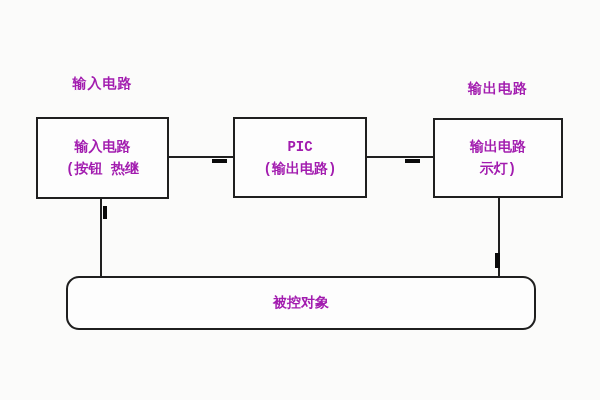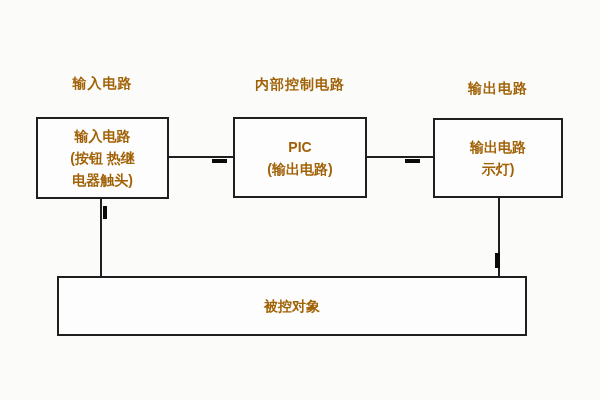--- a/index.html
+++ b/index.html
@@ -1,22 +1,22 @@
 <!DOCTYPE html>
 <html><head>
 <meta charset="utf-8">
 <style>
   html, body { margin: 0; padding: 0; background: #ffffff; }
   .canvas {
     position: relative;
     width: 600px;
     height: 400px;
     background: #fbfbfa;
-    font-family: Liberation Sans, sans-serif;
-    color: #a16207;
+    font-family: Liberation Mono, monospace;
+    color: #a21caf;
     overflow: hidden;
   }
   .top-label {
     position: absolute;
     font-size: 14px;
     font-weight: bold;
     text-align: center;
     letter-spacing: 1px;
     white-space: nowrap;
   }
@@ -37,40 +37,38 @@
   .box span { display: block; white-space: nowrap; }
   .line { position: absolute; background: #1f1f1f; }
   .arrowhead { position: absolute; background: #0a0a0a; }
 </style>
 </head>
 <body>
 
 <div class="canvas">
 
   <div class="top-label" style="left:36px; top:75px; width:133px;">输入电路</div>
-  <div class="top-label" style="left:233px; top:76px; width:134px;">内部控制电路</div>
   <div class="top-label" style="left:433px; top:80px; width:130px;">输出电路</div>
 
   <div class="box" style="left:36px; top:117px; width:133px; height:82px;">
     <span>输入电路</span>
     <span>(按钮 热继</span>
-    <span>电器触头)</span>
   </div>
 
   <div class="box" style="left:233px; top:117px; width:134px; height:81px;">
     <span>PIC</span>
     <span>(输出电路)</span>
   </div>
 
   <div class="box" style="left:433px; top:118px; width:130px; height:80px;">
     <span>输出电路</span>
     <span>示灯)</span>
   </div>
 
-  <div class="box" style="left:57px; top:276px; width:470px; height:60px;">
+  <div class="box" style="left:66px; top:276px; width:470px; height:54px;border-radius:13px;">
     <span>被控对象</span>
   </div>
 
   <div class="line" style="left:169px; top:156px; width:64px; height:2px;"></div>
   <div class="arrowhead" style="left:212px; top:159px; width:15px; height:4px;"></div>
 
   <div class="line" style="left:367px; top:156px; width:66px; height:2px;"></div>
   <div class="arrowhead" style="left:405px; top:159px; width:15px; height:4px;"></div>
 
   <div class="line" style="left:100px; top:199px; width:2px; height:77px;"></div>

